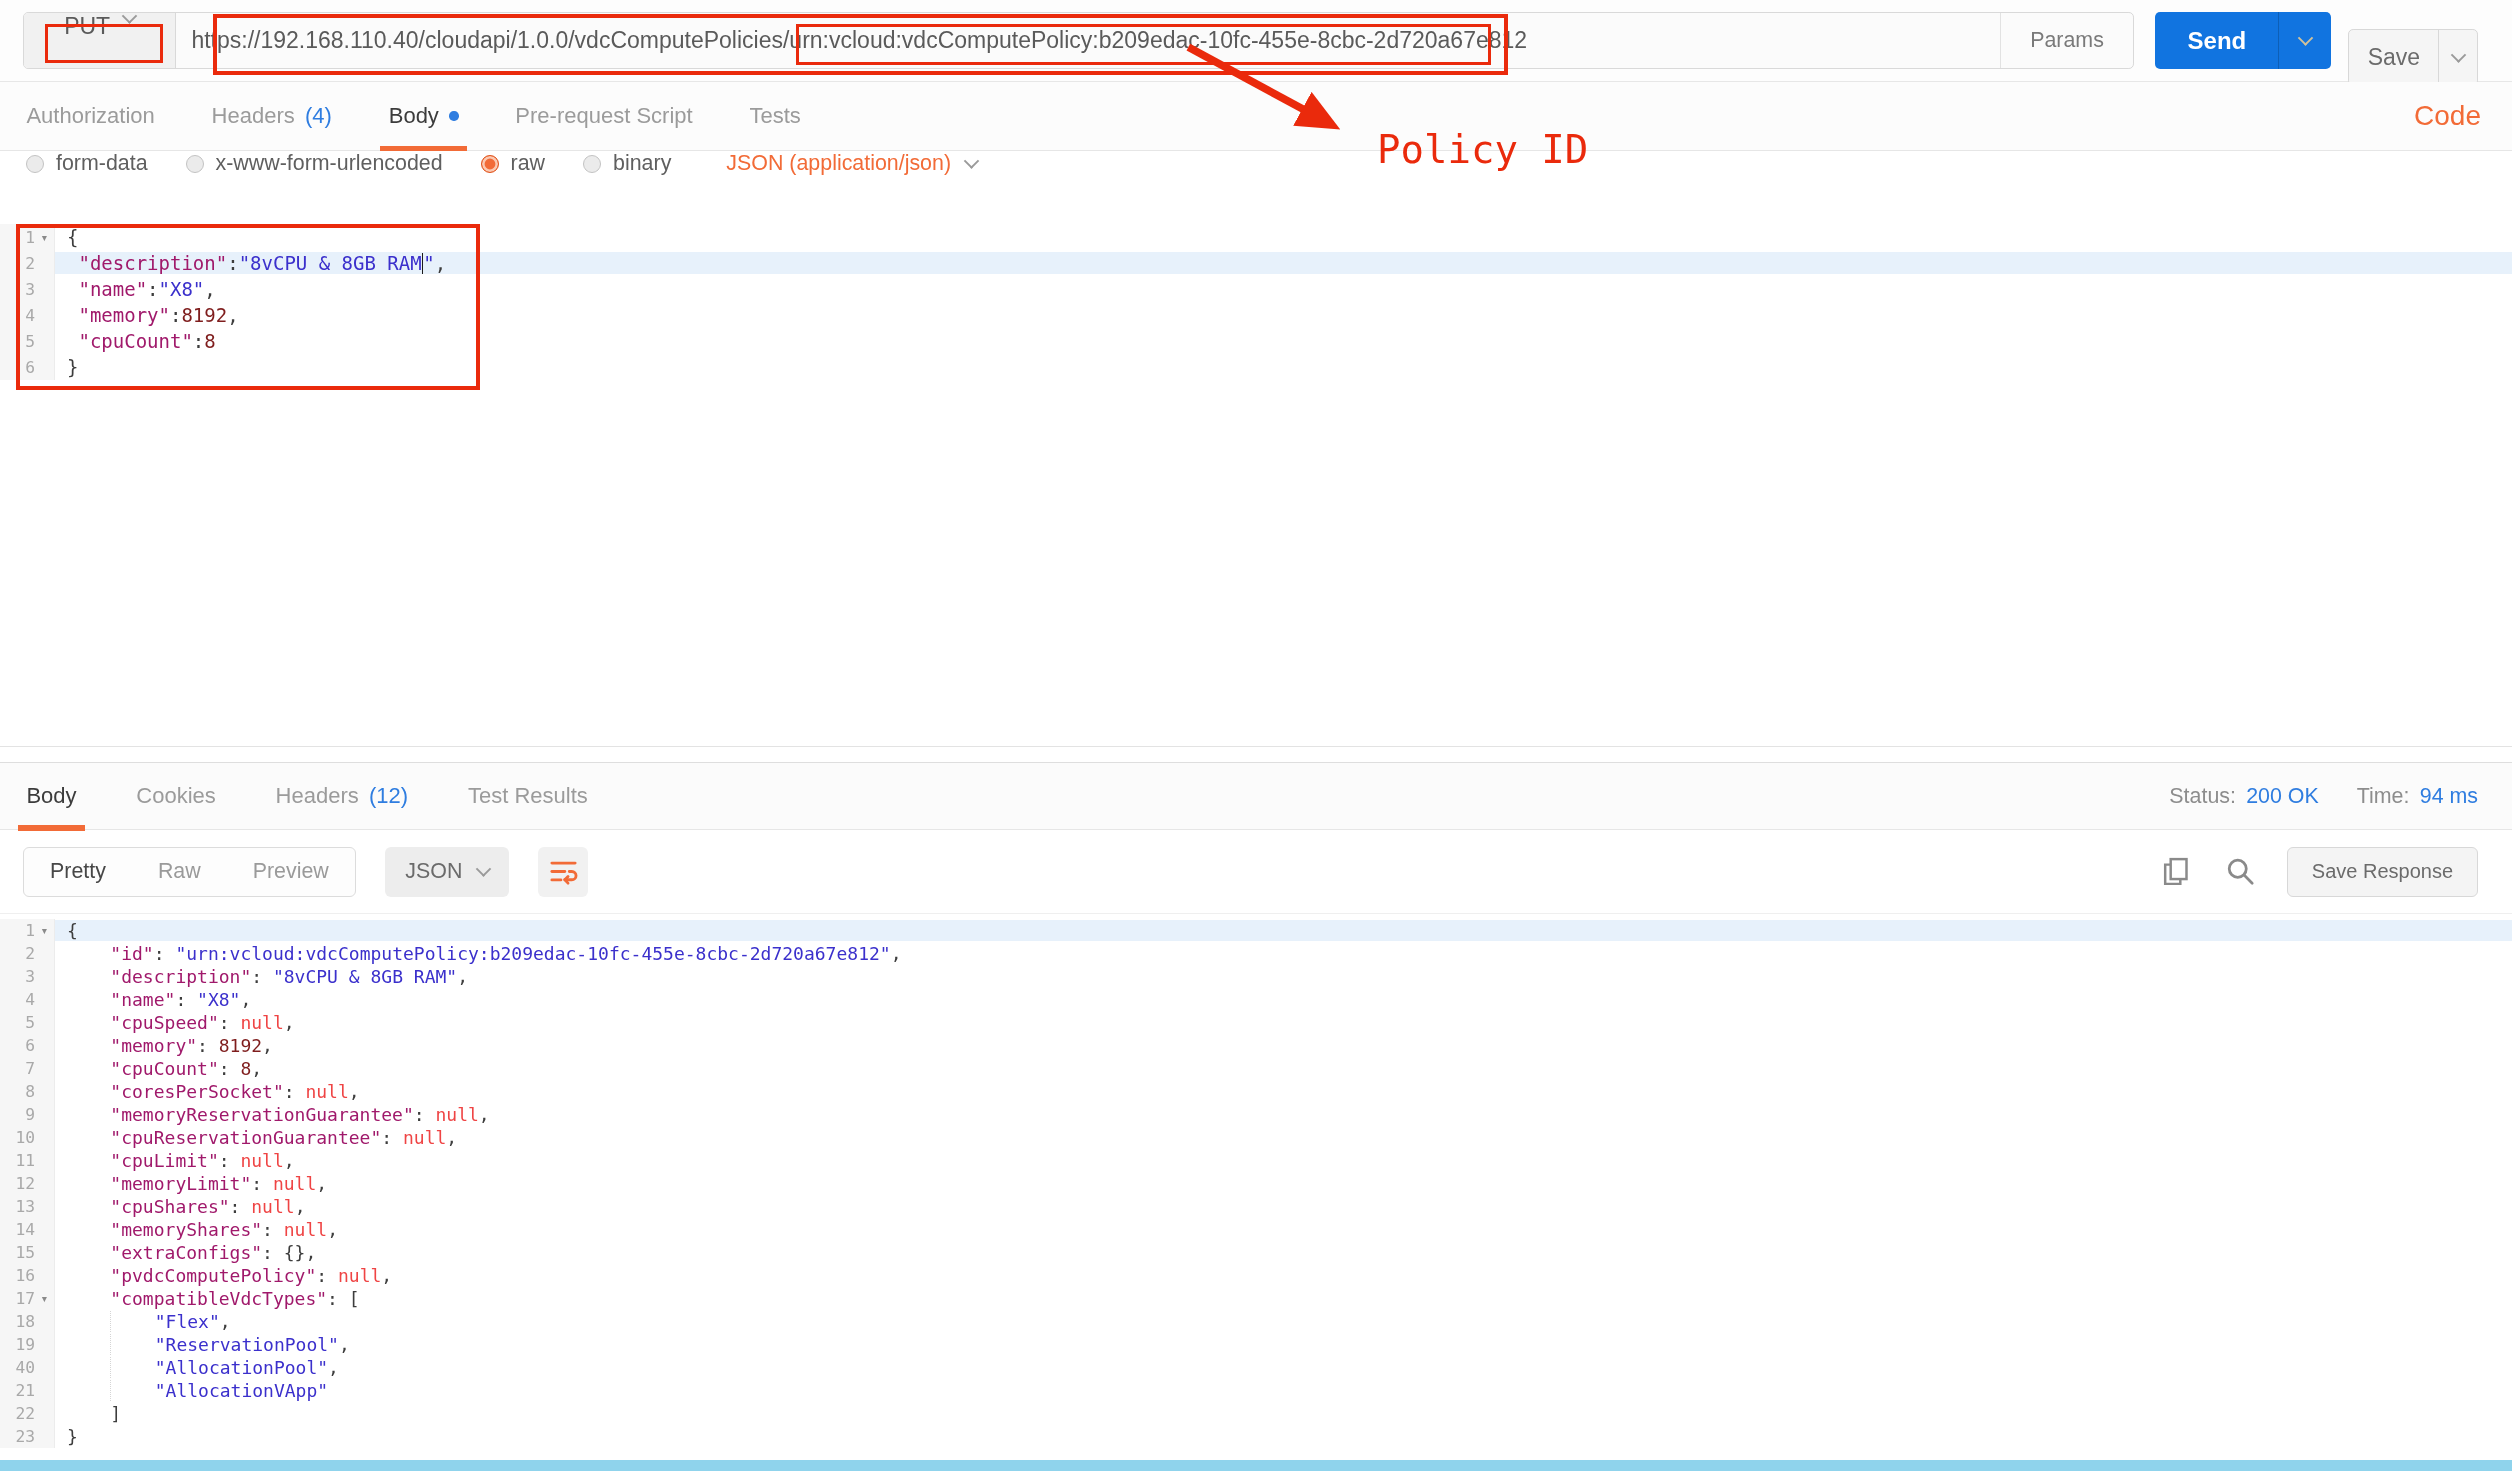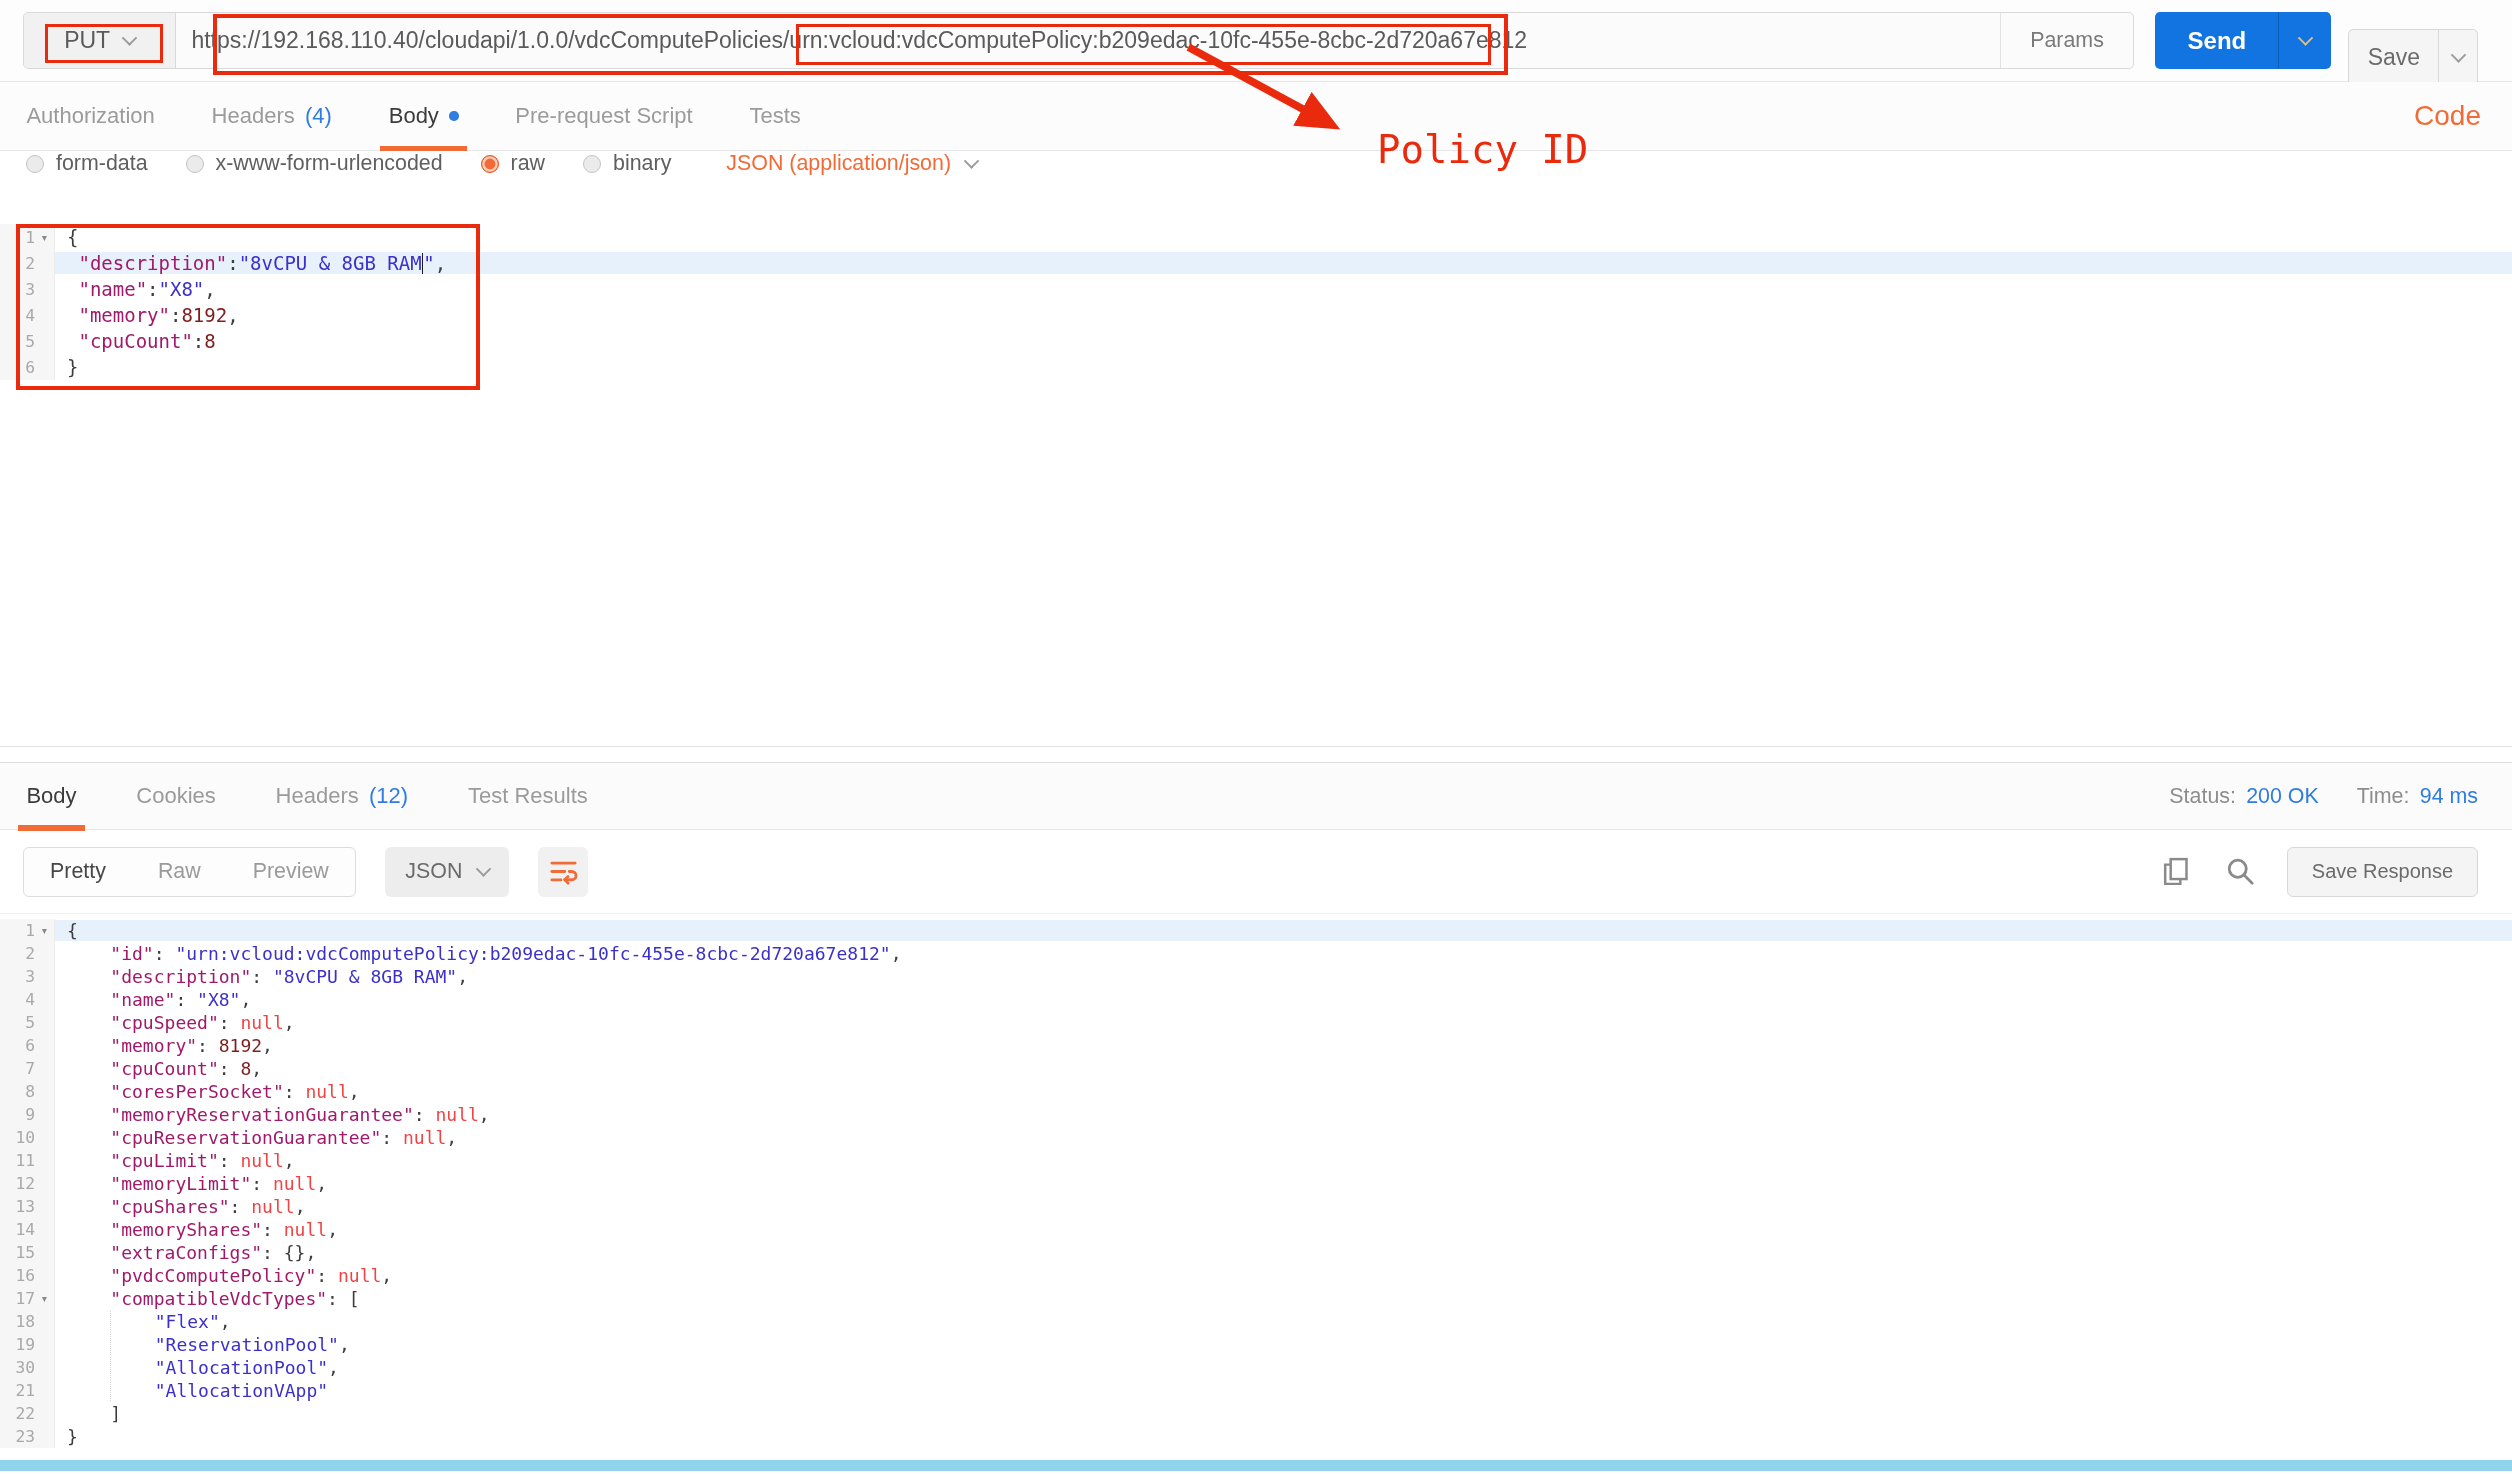--- a/index.html
+++ b/index.html
@@ -6,21 +6,21 @@
   html,body { width:2512px; height:1474px; background:#fff; overflow:hidden;
               font-family:"Liberation Sans", sans-serif; }
   #app { position:relative; width:2512px; height:1474px; background:#fff; }
 
   
   .topbar { position:absolute; top:0; left:0; right:0; height:82px; background:#fdfdfd;
             border-bottom:1.7px solid #e7e7e7; display:flex; align-items:center; }
   .url-box { margin-left:23px; height:57px; width:2111px; display:flex; align-items:stretch;
              border:1.7px solid #d9d9d9; border-radius:5.1px; background:#fbfbfb; overflow:hidden; }
   .method { width:152px; background:#f1f1f1; border-right:1.7px solid #d9d9d9; display:flex;
-            align-items:center; justify-content:center; gap:13.7px; color:#5a5a5a;
+            align-items:flex-start; justify-content:center; gap:13.7px; color:#5a5a5a;
             font-size:23px; cursor:pointer; }
   .url { flex:1; display:flex; align-items:center; padding-left:15.4px; font-size:23px;
          color:#5a5a5a; white-space:nowrap; overflow:hidden; }
   .params { width:133px; border-left:1.7px solid #e2e2e2; display:flex; align-items:center;
             justify-content:center; color:#7a7a7a; font-size:21.4px; cursor:pointer; }
   .btn-send { margin-left:21.4px; height:57px; width:176px; background:#1174e0; border-radius:5.1px;
               display:flex; align-items:stretch; color:#fff; cursor:pointer; }
   .btn-send .lbl { flex:1; display:flex; align-items:center; justify-content:center;
                    font-size:24px; font-weight:bold; }
   .btn-send .chev-cell { width:53px; border-left:1.7px solid rgba(0,0,0,.18); display:flex;
@@ -434,21 +434,21 @@
         </div>
         <div class="cl">
           <div class="gut">
             <span class="ln">19</span>
             <span class="fold"></span>
           </div>
           <div class="txt"><span class="tk-w">    </span><span class="tk-g">    </span><span class="tk-s">"ReservationPool"</span><span class="tk-p">,</span></div>
         </div>
         <div class="cl">
           <div class="gut">
-            <span class="ln">30</span>
+            <span class="ln">40</span>
             <span class="fold"></span>
           </div>
           <div class="txt"><span class="tk-w">    </span><span class="tk-g">    </span><span class="tk-s">"AllocationPool"</span><span class="tk-p">,</span></div>
         </div>
         <div class="cl">
           <div class="gut">
             <span class="ln">21</span>
             <span class="fold"></span>
           </div>
           <div class="txt"><span class="tk-w">    </span><span class="tk-g">    </span><span class="tk-s">"AllocationVApp"</span></div>

